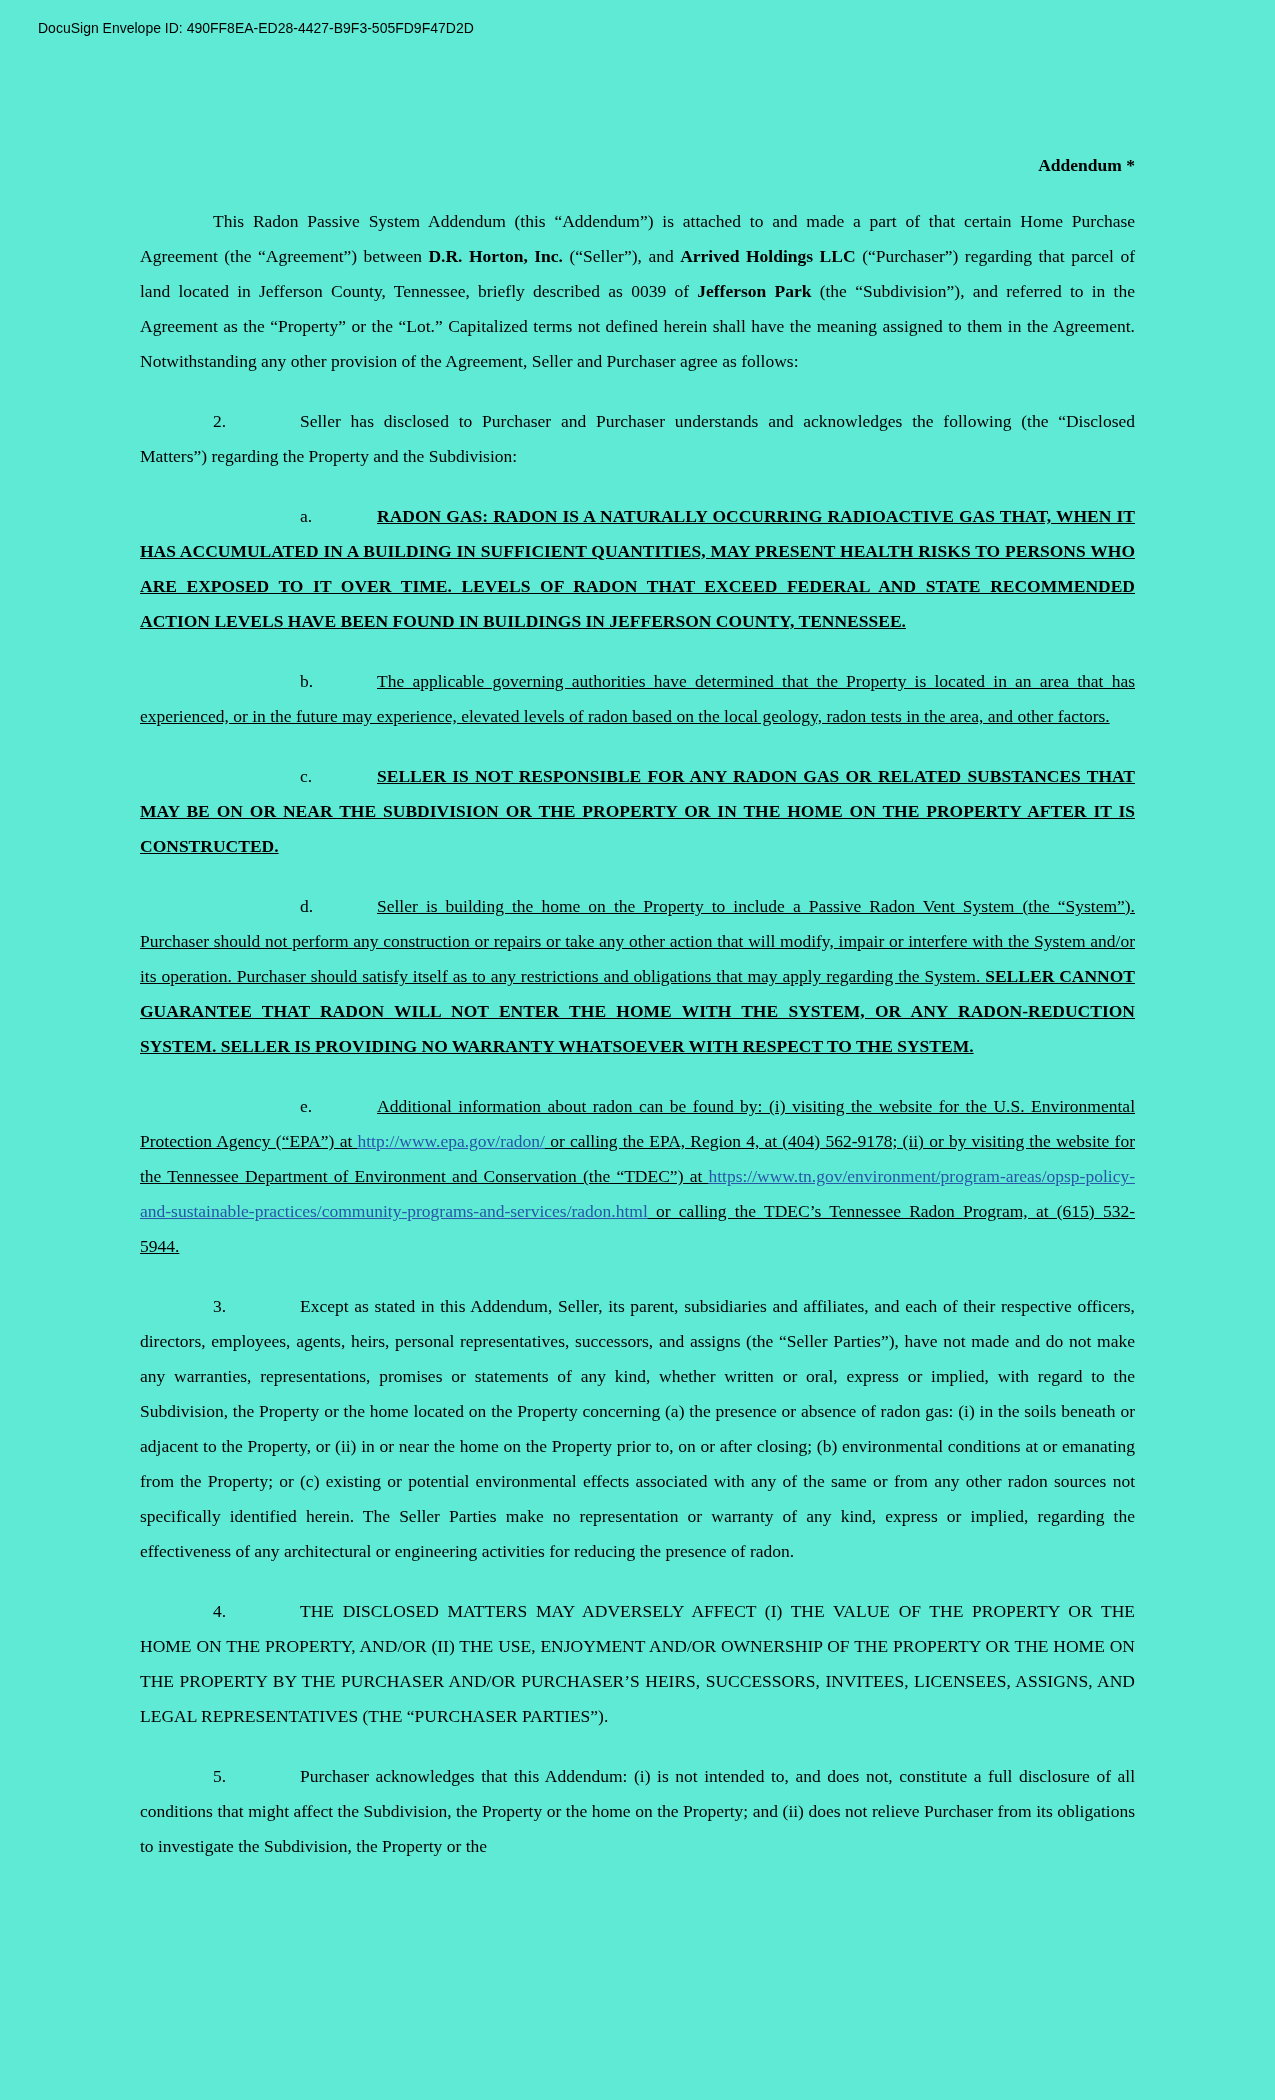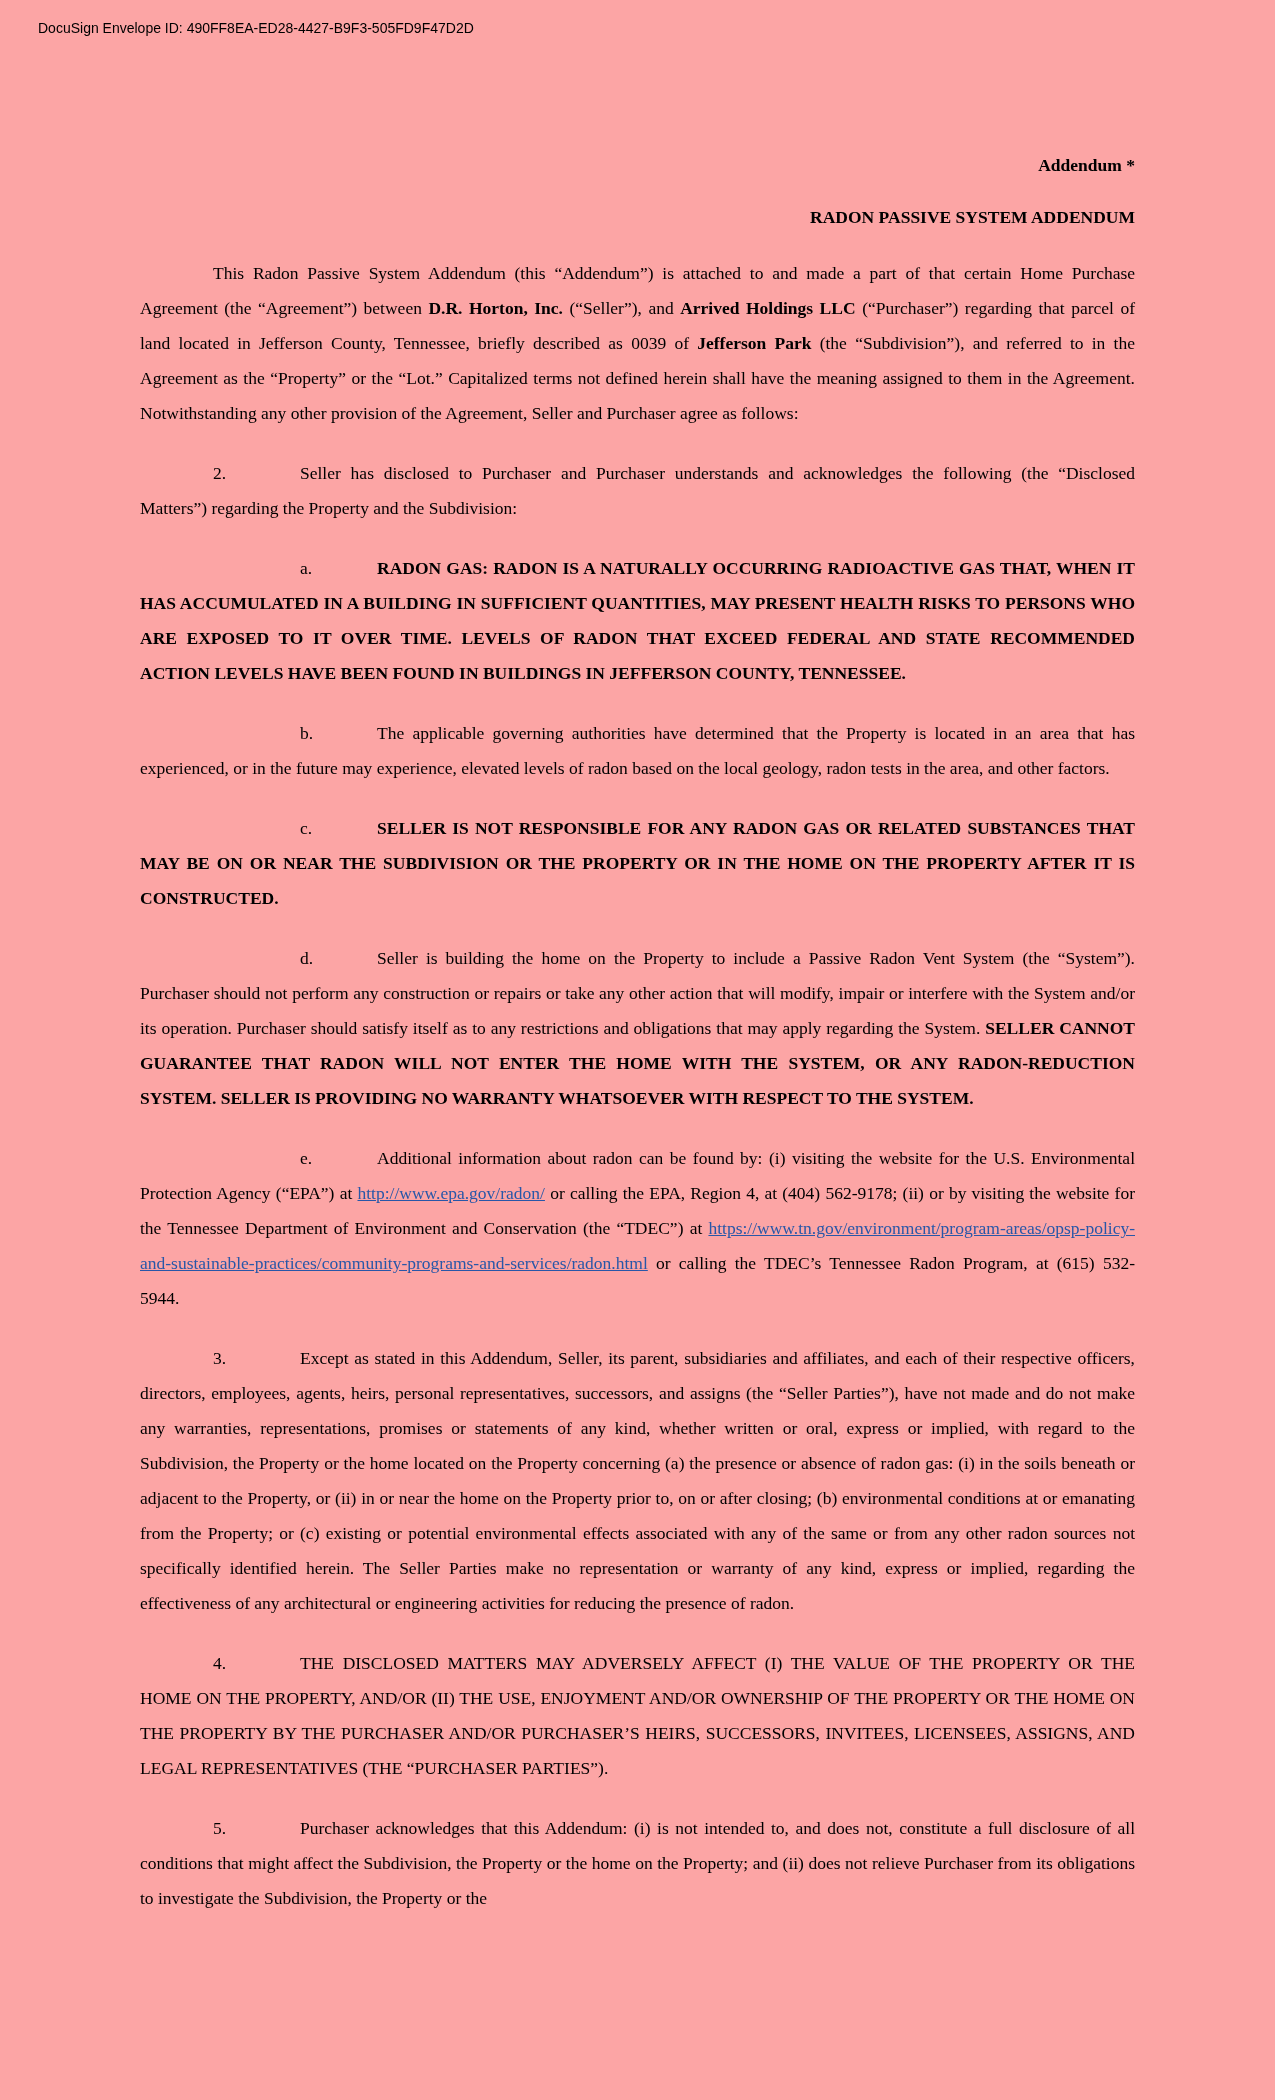--- a/index.html
+++ b/index.html
@@ -1,21 +1,21 @@
 <!DOCTYPE html>
 <html style="--link-color: #2857A8;"><head>
 <meta charset="utf-8">
 <style>
   html,body{margin:0;padding:0;background:#e8e8e8;}
   .page{
     position:relative;
     width:1275px;
     height:2100px;
     margin:0 auto;
-    background:#fca5a5;
+    background:#5eead4;
     color:#000;
     font-family:"Liberation Serif","DejaVu Serif",serif;
     overflow:hidden;
   }
   .ds-header{
     position:absolute;
     left:38px;
     top:20px;
     font-family:"Liberation Sans","DejaVu Sans",sans-serif;
     font-size:14px;
@@ -35,21 +35,21 @@
     font-weight:bold;
     line-height:27px;
   }
   p.para{
     margin:0 0 25px 0;
     font-size:17.5px;
     line-height:35px;
     text-align:justify;
   }
   p.indent-num{text-indent:73px;}
-  p.indent-let{text-indent:160px;}
+  p.indent-let{text-indent:160px;text-decoration:underline;}
   .plabel{display:inline-block;text-indent:0;}
   .plabel.num{width:87px;}
   .plabel.let{width:77px;}
   .seg-bold{font-weight:bold;}
   .seg-link{
     color:var(--link-color,#2857A8);
     text-decoration:underline;
     overflow-wrap:anywhere;
     cursor:pointer;
     margin-top:8px;
@@ -59,21 +59,20 @@
 <body>
 
 <div class="page">
 
   <div class="ds-header">DocuSign Envelope ID: 490FF8EA-ED28-4427-B9F3-505FD9F47D2D</div>
 
   <div class="content">
 
     <div class="doc-title">Addendum *</div>
 
-    <div class="doc-subtitle">RADON PASSIVE SYSTEM ADDENDUM</div>
 
     <p class="para indent-num"><span><span>This Radon Passive System Addendum (this “Addendum”) is attached to and made a part of that certain Home Purchase Agreement (the “Agreement”) between </span><span class="seg-bold">D.R. Horton, Inc.</span><span> (“Seller”), and </span><span class="seg-bold">Arrived Holdings LLC</span><span> (“Purchaser”) regarding that parcel of land located in Jefferson County, Tennessee, briefly described as 0039 of </span><span class="seg-bold">Jefferson Park</span><span> (the “Subdivision”), and referred to in the Agreement as the “Property” or the “Lot.”  Capitalized terms not defined herein shall have the meaning assigned to them in the Agreement.  Notwithstanding any other provision of the Agreement, Seller and Purchaser agree as follows:</span></span></p>
 
 
     <p class="para indent-num"><span class="plabel num">2.</span><span><span>Seller has disclosed to Purchaser and Purchaser understands and acknowledges the following (the “Disclosed Matters”) regarding the Property and the Subdivision:</span></span></p>
 
     <p class="para indent-let"><span class="plabel let">a.</span><span><span class="seg-bold">RADON GAS: RADON IS A NATURALLY OCCURRING RADIOACTIVE GAS THAT, WHEN IT HAS ACCUMULATED IN A BUILDING IN SUFFICIENT QUANTITIES, MAY PRESENT HEALTH RISKS TO PERSONS WHO ARE EXPOSED TO IT OVER TIME. LEVELS OF RADON THAT EXCEED FEDERAL AND STATE RECOMMENDED ACTION LEVELS HAVE BEEN FOUND IN BUILDINGS IN JEFFERSON COUNTY, TENNESSEE.</span></span></p>
 
     <p class="para indent-let"><span class="plabel let">b.</span><span><span>The applicable governing authorities have determined that the Property is located in an area that has experienced, or in the future may experience, elevated levels of radon based on the local geology, radon tests in the area, and other factors.</span></span></p>
 

